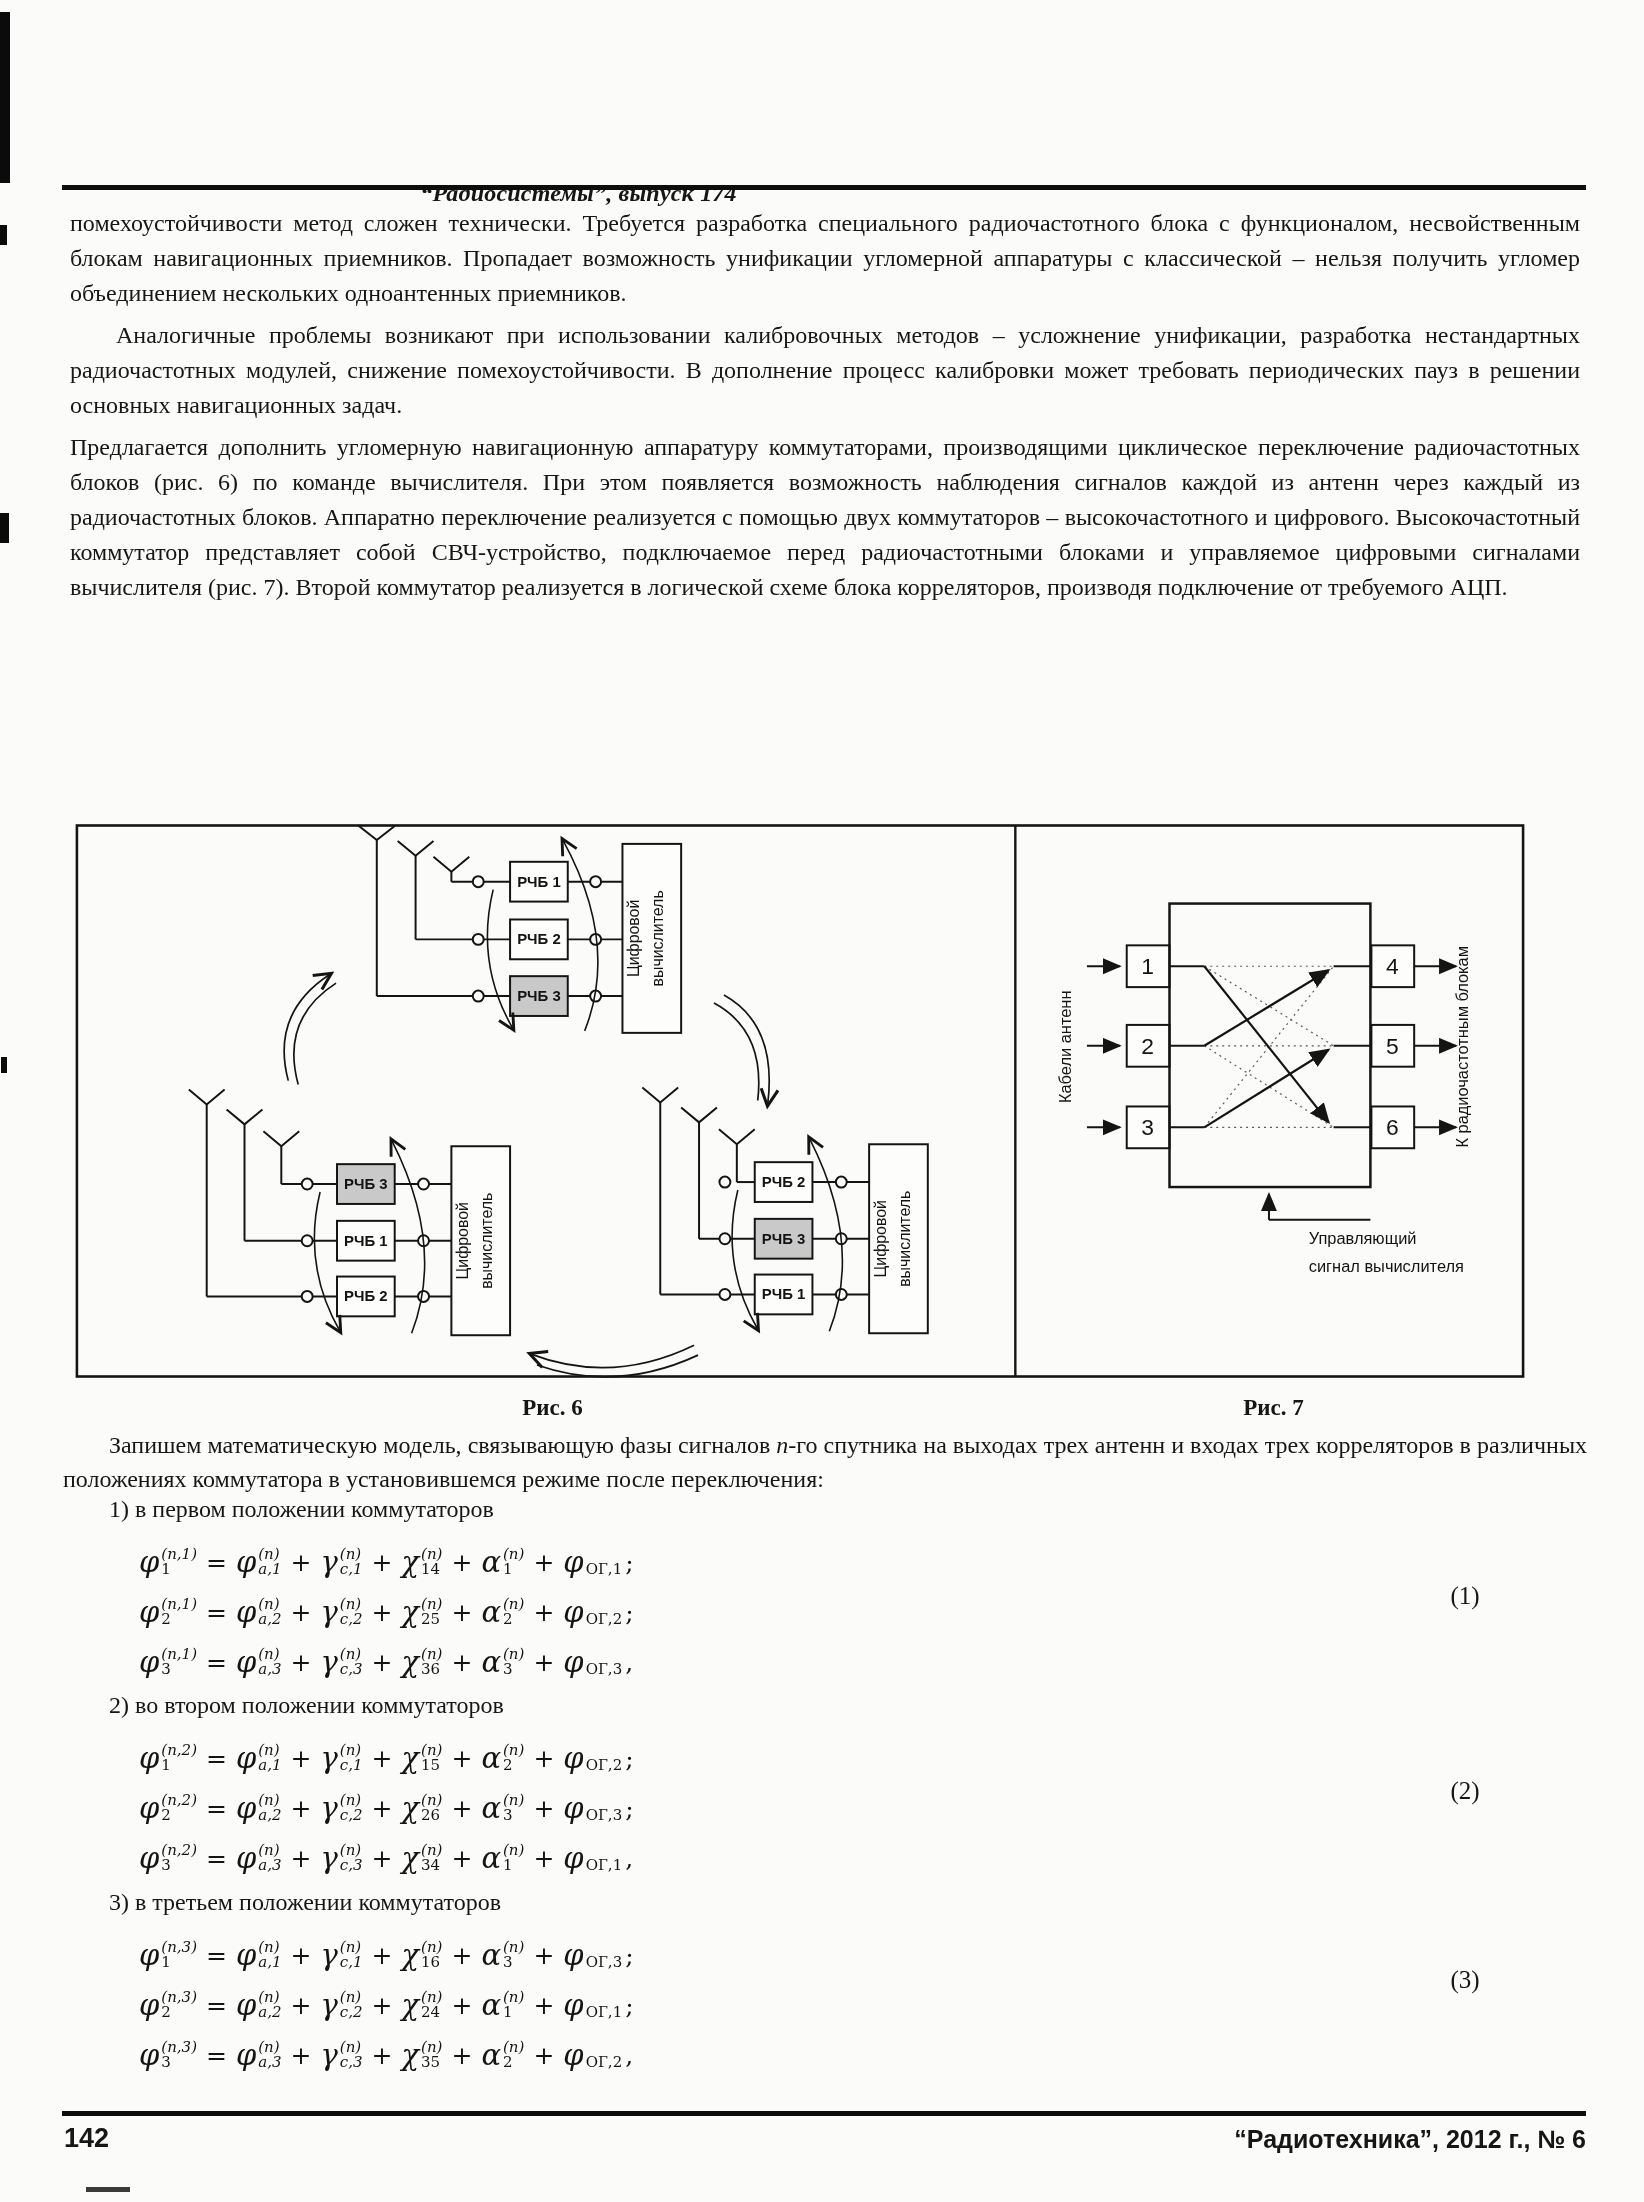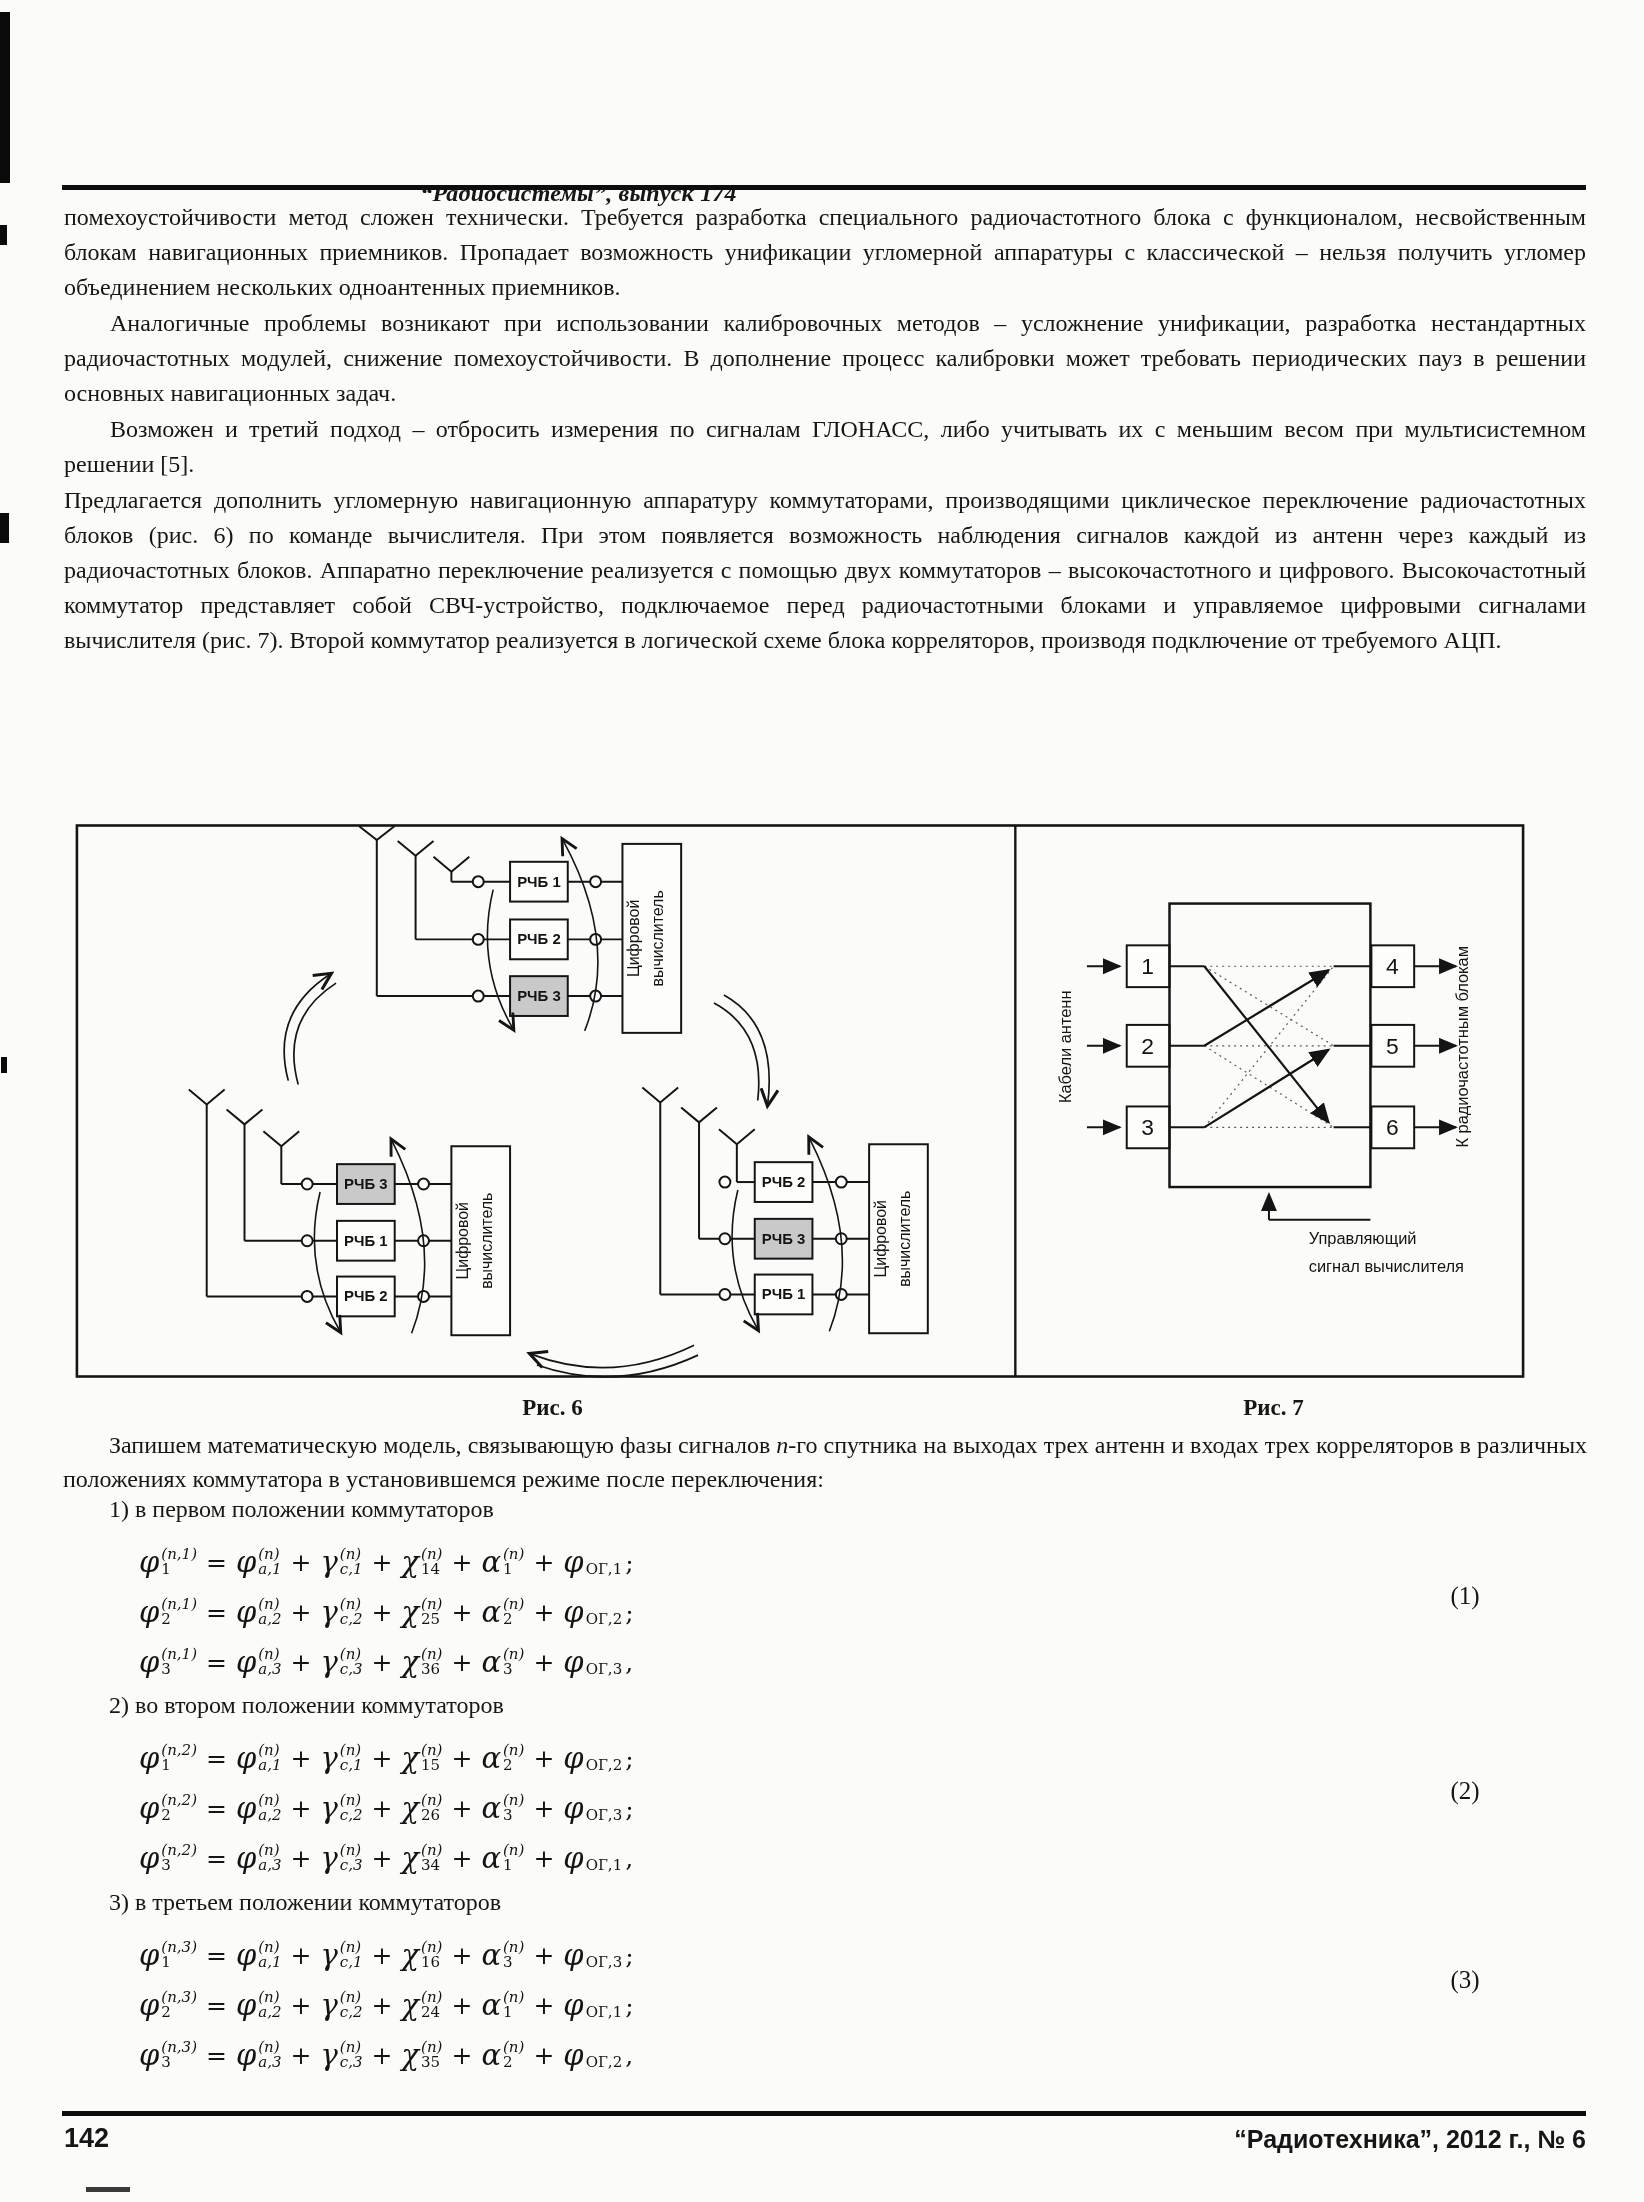--- a/index.html
+++ b/index.html
@@ -29,21 +29,21 @@
   }
   .footer-right{
     position:absolute;top:2125px;right:59px;
     font-family:"Liberation Sans",sans-serif;font-weight:bold;font-size:25px;
   }
   
   .text-flow{
     position:absolute;top:199px;left:63px;width:1524px;
     font-size:24px;line-height:35px;text-align:justify;
   }
-  .text-flow p{margin:1px;}
+  .text-flow p{margin:7px;}
   .text-flow p.indent{text-indent:46px;}
   .section-heading{
     margin:15px 0 0 0;text-align:center;font-weight:bold;font-size:24px;
   }
   .model-intro{
     position:absolute;top:1428px;left:63px;width:1524px;
     font-size:24px;line-height:34px;text-align:justify;text-indent:46px;
   }
   .ital{font-style:italic;}
   .case-label{
@@ -86,21 +86,20 @@
   <div class="artifact" style="left:0;top:513px;width:9px;height:30px;"></div>
   <div class="artifact" style="left:1px;top:1057px;width:6px;height:16px;"></div>
   <div class="artifact" style="left:86px;top:2187px;width:44px;height:5px;background:#3a3a3a;"></div>
 
   <div class="header-title">“Радиосистемы”, выпуск 174</div>
   <div class="rule rule-top"></div>
 
   <div class="text-flow">
     <p>помехоустойчивости метод сложен технически. Требуется разработка специального радиочастотного блока с функционалом, несвойственным блокам навигационных приемников. Пропадает возможность унификации угломерной аппаратуры с классической – нельзя получить угломер объединением нескольких одноантенных приемников.</p>
     <p class="indent">Аналогичные проблемы возникают при использовании калибровочных методов – усложнение унификации, разработка нестандартных радиочастотных модулей, снижение помехоустойчивости. В дополнение процесс калибровки может требовать периодических пауз в решении основных навигационных задач.</p>
-    <p class="indent">Возможен и третий подход – отбросить измерения по сигналам ГЛОНАСС, либо учитывать их с меньшим весом при мультисистемном решении [5].</p>
     <p>Предлагается дополнить угломерную навигационную аппаратуру коммутаторами, производящими циклическое переключение радиочастотных блоков (рис. 6) по команде вычислителя. При этом появляется возможность наблюдения сигналов каждой из антенн через каждый из радиочастотных блоков. Аппаратно переключение реализуется с помощью двух коммутаторов – высокочастотного и цифрового. Высокочастотный коммутатор представляет собой СВЧ-устройство, подключаемое перед радиочастотными блоками и управляемое цифровыми сигналами вычислителя (рис. 7). Второй коммутатор реализуется в логической схеме блока корреляторов, производя подключение от требуемого АЦП.</p>
   </div>
 
   <div class="figure-wrap">
   <svg width="1450" height="554" viewBox="0 0 1457 557">
     <defs>
       <marker id="af" markerWidth="11" markerHeight="10" refX="8.5" refY="4" orient="auto">
         <path d="M0,0 L9.5,4 L0,8 Z" fill="#141414"></path>
       </marker>
       <marker id="ao" markerWidth="15" markerHeight="14" refX="10" refY="6" orient="auto">

